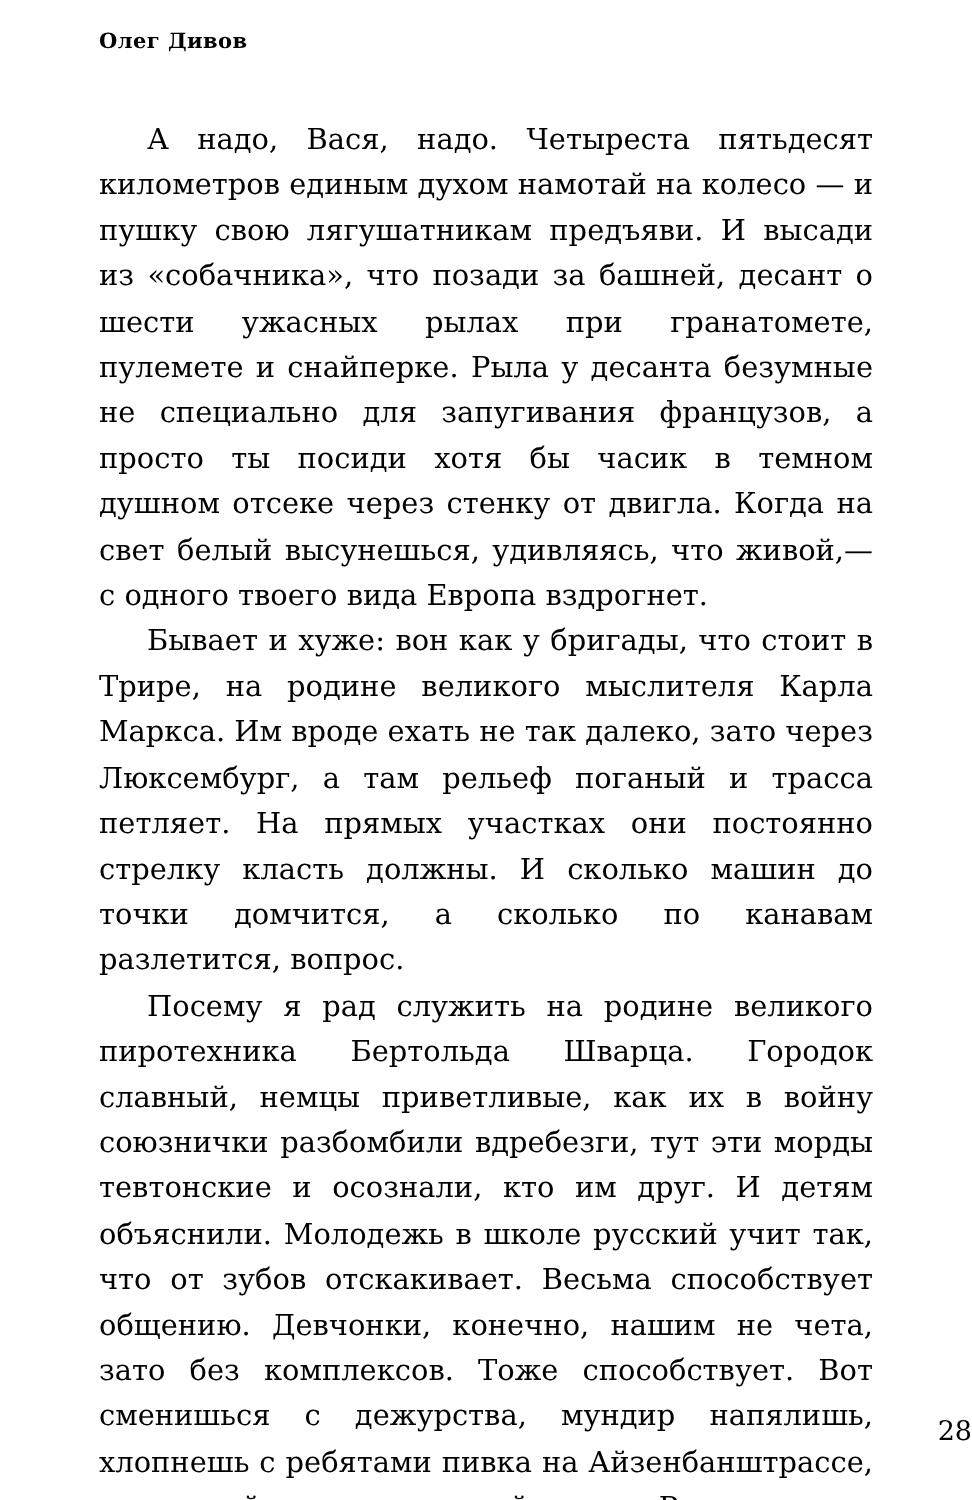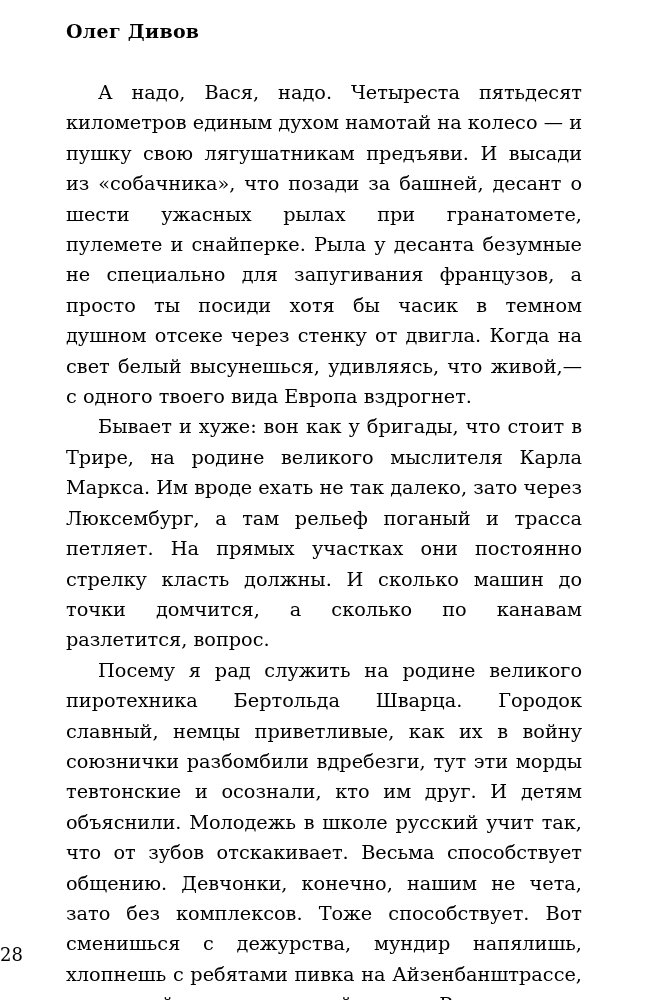--- a/index.html
+++ b/index.html
@@ -20,21 +20,21 @@
     height: 1000px;
     box-sizing: border-box;
     padding: 0;
   }
   .running-head {
     position: absolute;
     top: 20px;
     left: 66px;
     font-family: "DejaVu Serif", serif;
     font-weight: bold;
-    font-size: 19px;
+    font-size: 14px;
     letter-spacing: 0.3px;
     white-space: nowrap;
   }
   .body-text {
     position: absolute;
     top: 78px;
     left: 66px;
     width: 516px;
     font-family: "DejaVu Serif", serif;
     font-size: 19.3px;
@@ -45,21 +45,21 @@
   }
   .body-text p {
     margin: 0;
     text-indent: 32px;
   }
   .page-number {
     position: absolute;
     top: 944px;
     left: 0;
     width: 648px;
-    text-align: left;
+    text-align: right;
     font-family: "DejaVu Serif", serif;
     font-size: 18px;
   }
 </style>
 </head>
 <body>
 
 <div class="page">
 
   <div class="running-head">Олег Дивов</div>

